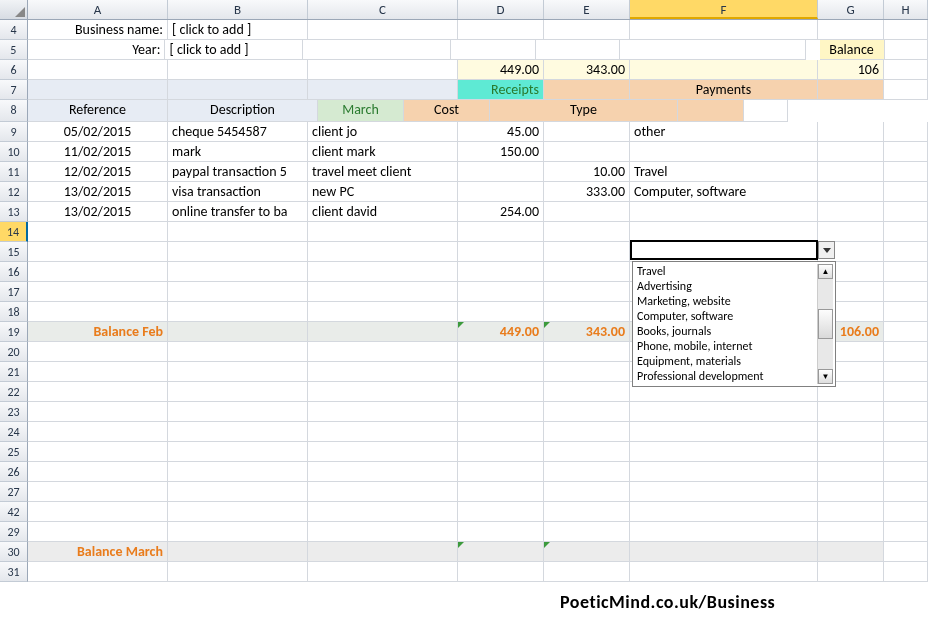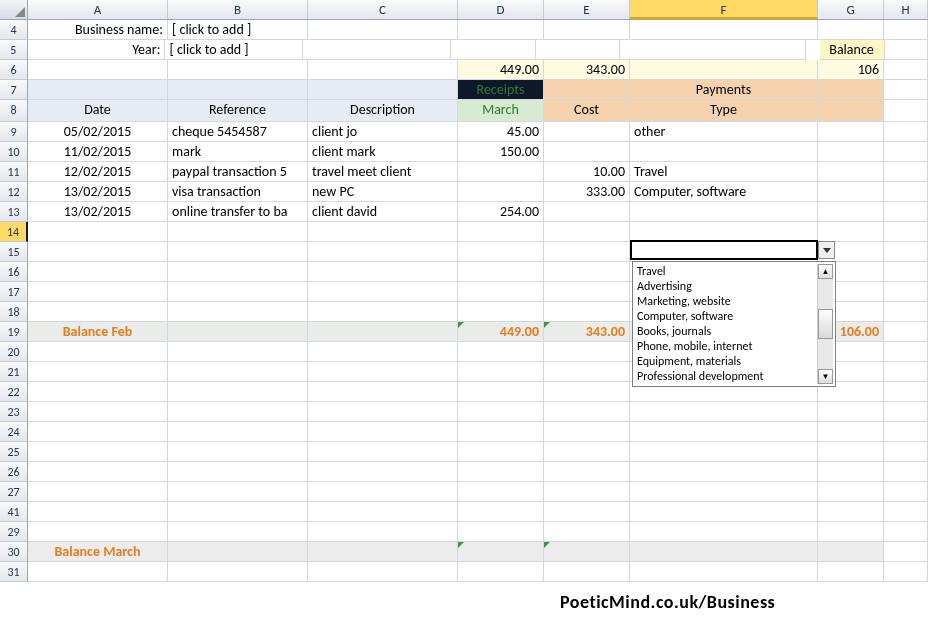--- a/index.html
+++ b/index.html
@@ -44,44 +44,44 @@
 .rowh {
   width: 28px;
   text-align: center;
   font-size: 12px;
   color: #27364a;
   background: linear-gradient(#f8f9fb, #e4e7ec);
   border-right: 1px solid #9ba7b7;
   border-bottom: 1px solid #c3cbd5;
   line-height: 20px;
 }
-.rowh.sel { background: #ffd966; border-right: 2px solid #0f172a; }
+.rowh.sel { background: #ffd966; border-right: 2px solid #0369a1; }
 .cell {
   border-right: 1px solid #d4d8de;
   border-bottom: 1px solid #d4d8de;
   padding: 0 4px;
   line-height: 20px;
   overflow: hidden;
   white-space: nowrap;
   position: relative;
 }
 .wA { width: 140px; } .wB { width: 140px; } .wC { width: 150px; }
 .wD { width: 86px; } .wE { width: 86px; } .wF { width: 188px; }
 .wG { width: 66px; } .wH { width: 44px; }
 .right { text-align: right; }
 .center { text-align: center; }
 .fill-lblue { background: #e7ecf4; }
 .fill-green { background: #d5ead1; color: #2a7b2f; }
-.fill-dgreen { background: #0f172a; color: #2a7b2f; }
+.fill-dgreen { background: #5eead4; color: #2a7b2f; text-align: right; }
 .fill-orange { background: #f6d2ae; }
 .fill-yellow { background: #fff6c5; margin-left: 14px; }
 .fill-ygreen { background: #fffbe0; }
 .fill-lgrey { background: #e9ece9; }
 .fill-gray  { background: #ececec; }
-.orange-txt { color: #e97c1c; font-weight: 600; }
+.orange-txt { color: #e97c1c; font-weight: 600; text-align: right; }
 .green-tri::before {
   content:''; position:absolute; left:0; top:0;
   border-top:6px solid #3c9a3c;
   border-right:6px solid transparent;
 }
 .sel-cell {
   position: absolute;
   border: 2px solid #000;
   pointer-events: none;
 }
@@ -179,21 +179,20 @@
         <div class="cell wB fill-lblue"></div>
         <div class="cell wC fill-lblue"></div>
         <div class="cell wD fill-dgreen center">Receipts</div>
         <div class="cell wE fill-orange"></div>
         <div class="cell wF fill-orange center">Payments</div>
         <div class="cell wG fill-orange"></div>
         <div class="cell wH"></div>
       </div>
       <div class="row" style="height: 22px;">
         <div class="rowh">8</div>
-        <div class="cell wA fill-lblue center">Date</div>
         <div class="cell wB fill-lblue center">Reference</div>
         <div class="cell wC fill-lblue center">Description</div>
         <div class="cell wD fill-green center">March</div>
         <div class="cell wE fill-orange center">Cost</div>
         <div class="cell wF fill-orange center">Type</div>
         <div class="cell wG fill-orange"></div>
         <div class="cell wH"></div>
       </div>
       <div class="row">
         <div class="rowh">9</div>
@@ -398,21 +397,21 @@
         <div class="cell wA"></div>
         <div class="cell wB"></div>
         <div class="cell wC"></div>
         <div class="cell wD"></div>
         <div class="cell wE"></div>
         <div class="cell wF"></div>
         <div class="cell wG"></div>
         <div class="cell wH"></div>
       </div>
       <div class="row">
-        <div class="rowh">41</div>
+        <div class="rowh">42</div>
         <div class="cell wA"></div>
         <div class="cell wB"></div>
         <div class="cell wC"></div>
         <div class="cell wD"></div>
         <div class="cell wE"></div>
         <div class="cell wF"></div>
         <div class="cell wG"></div>
         <div class="cell wH"></div>
       </div>
       <div class="row">

